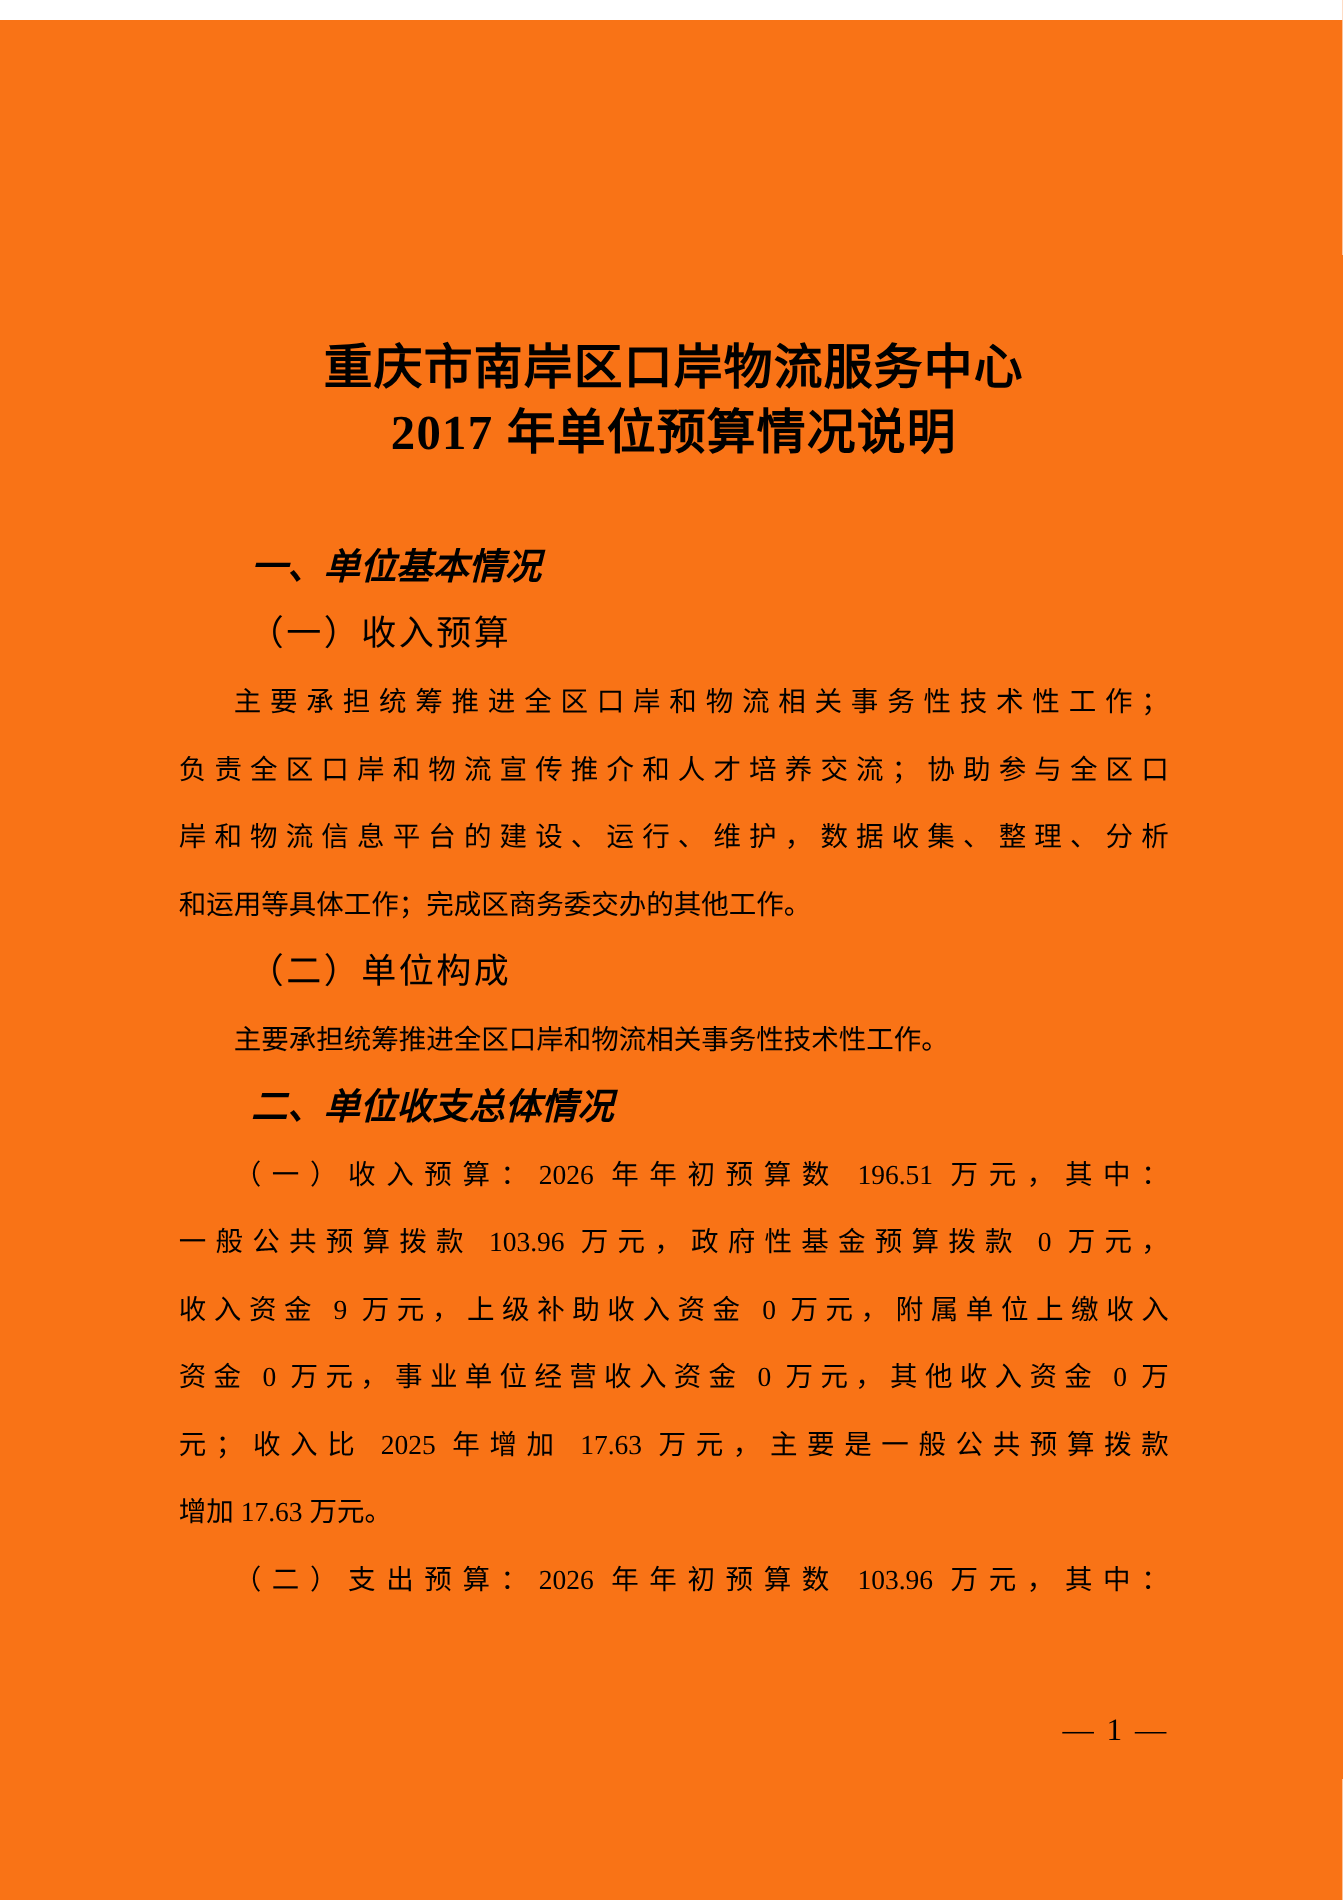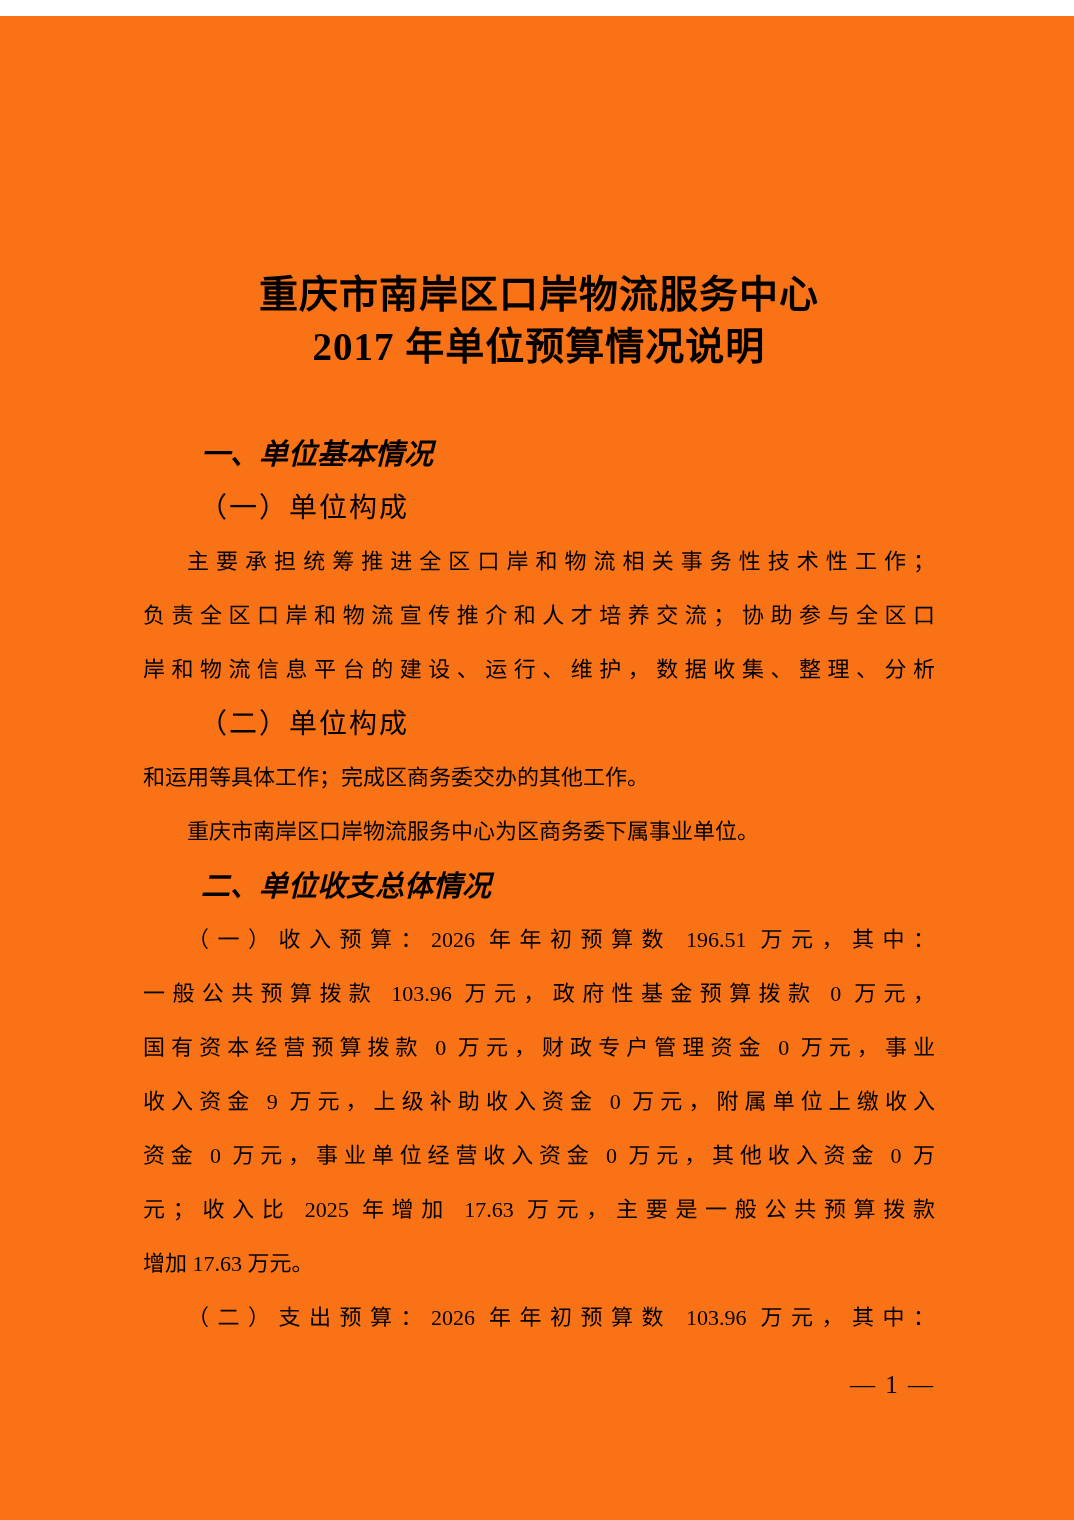--- a/index.html
+++ b/index.html
@@ -95,36 +95,35 @@
 
     <div class="title-block">
       <div class="title-line">重庆市南岸区口岸物流服务中心</div>
       <div class="title-line">2017 年单位预算情况说明</div>
     </div>
 
     <div class="doc-body">
 
       <div class="line h1">一、单位基本情况</div>
 
-      <div class="line h2">（一）单位构成</div>
+      <div class="line h2">（一）收入预算</div>
 
       <div class="line body-text j ind">主要承担统筹推进全区口岸和物流相关事务性技术性工作；</div>
       <div class="line body-text j">负责全区口岸和物流宣传推介和人才培养交流；协助参与全区口</div>
       <div class="line body-text j">岸和物流信息平台的建设、运行、维护，数据收集、整理、分析</div>
+      <div class="line body-text last">和运用等具体工作；完成区商务委交办的其他工作。</div>
+
       <div class="line h2">（二）单位构成</div>
 
-      <div class="line body-text last">和运用等具体工作；完成区商务委交办的其他工作。</div>
-
-      <div class="line body-text last ind">重庆市南岸区口岸物流服务中心为区商务委下属事业单位。</div>
+      <div class="line body-text last ind">主要承担统筹推进全区口岸和物流相关事务性技术性工作。</div>
 
       <div class="line h1">二、单位收支总体情况</div>
 
       <div class="line body-text j ind">（一）收入预算：2026 年年初预算数 196.51 万元，其中：</div>
       <div class="line body-text j">一般公共预算拨款 103.96 万元，政府性基金预算拨款 0 万元，</div>
-      <div class="line body-text j">国有资本经营预算拨款 0 万元，财政专户管理资金 0 万元，事业</div>
       <div class="line body-text j">收入资金 9 万元，上级补助收入资金 0 万元，附属单位上缴收入</div>
       <div class="line body-text j">资金 0 万元，事业单位经营收入资金 0 万元，其他收入资金 0 万</div>
       <div class="line body-text j">元；收入比 2025 年增加 17.63 万元，主要是一般公共预算拨款</div>
       <div class="line body-text last">增加 17.63 万元。</div>
 
       <div class="line body-text j ind">（二）支出预算：2026 年年初预算数 103.96 万元，其中：</div>
 
     </div>
   </div>
 

